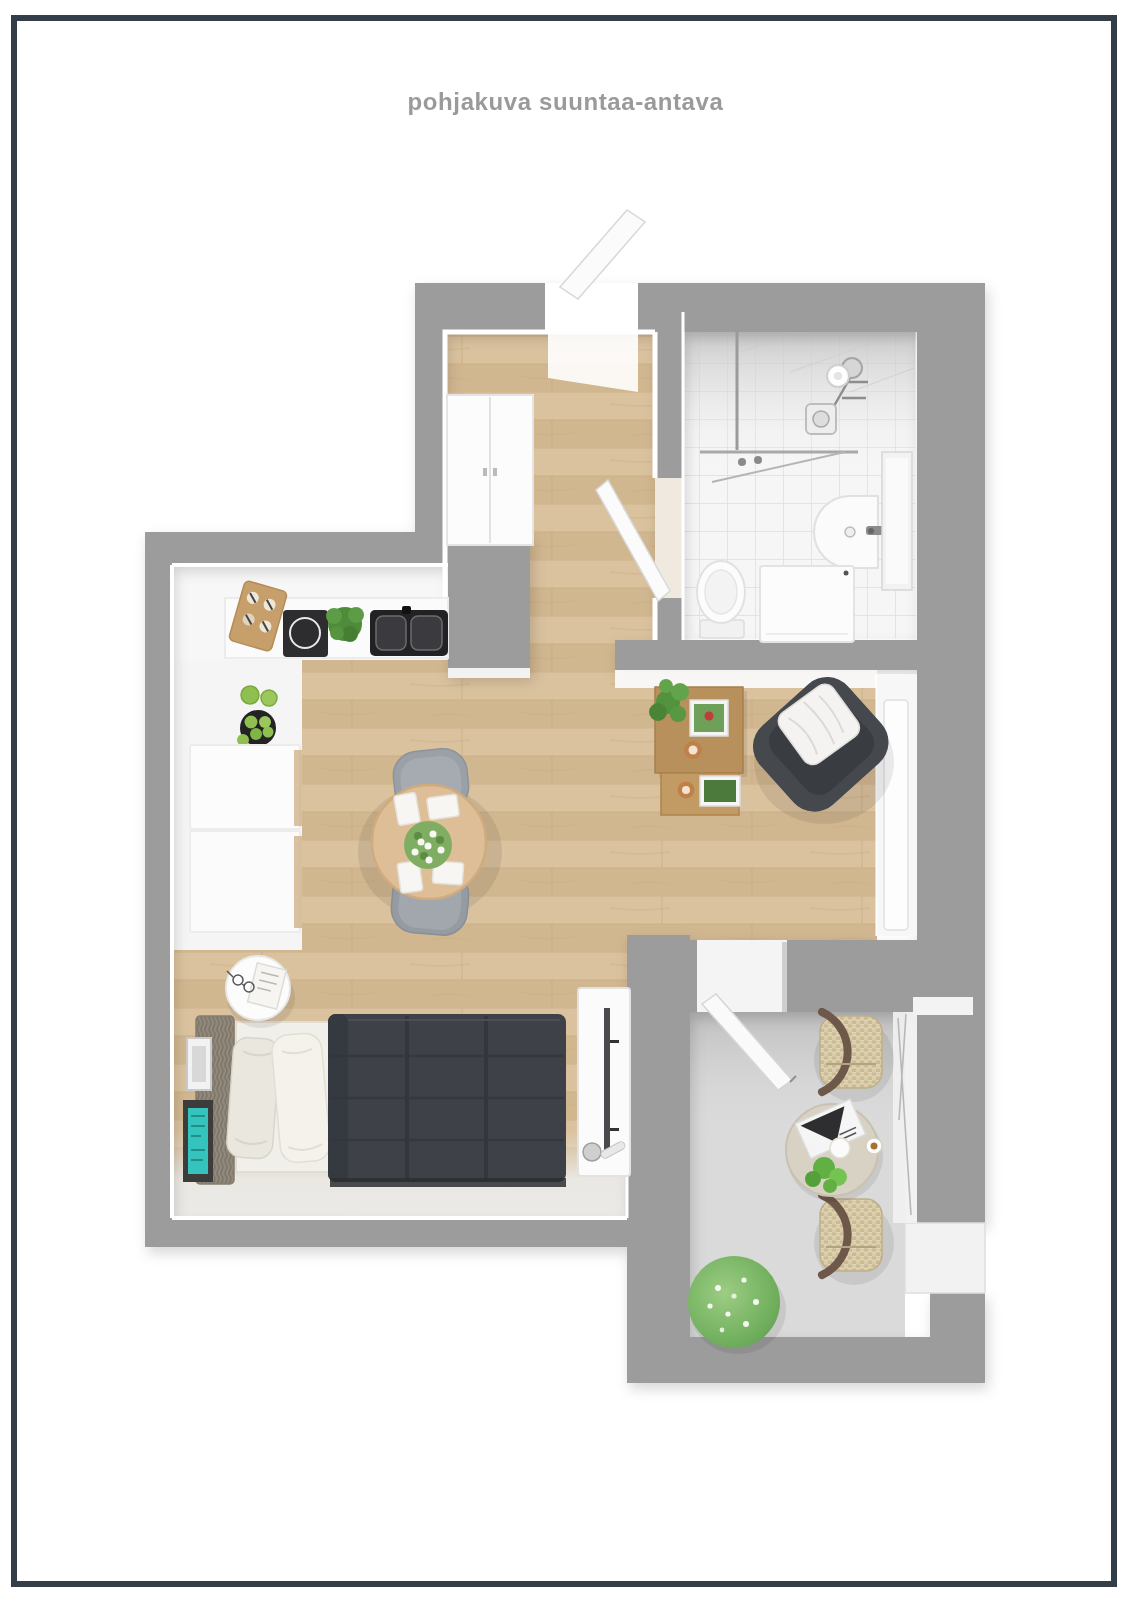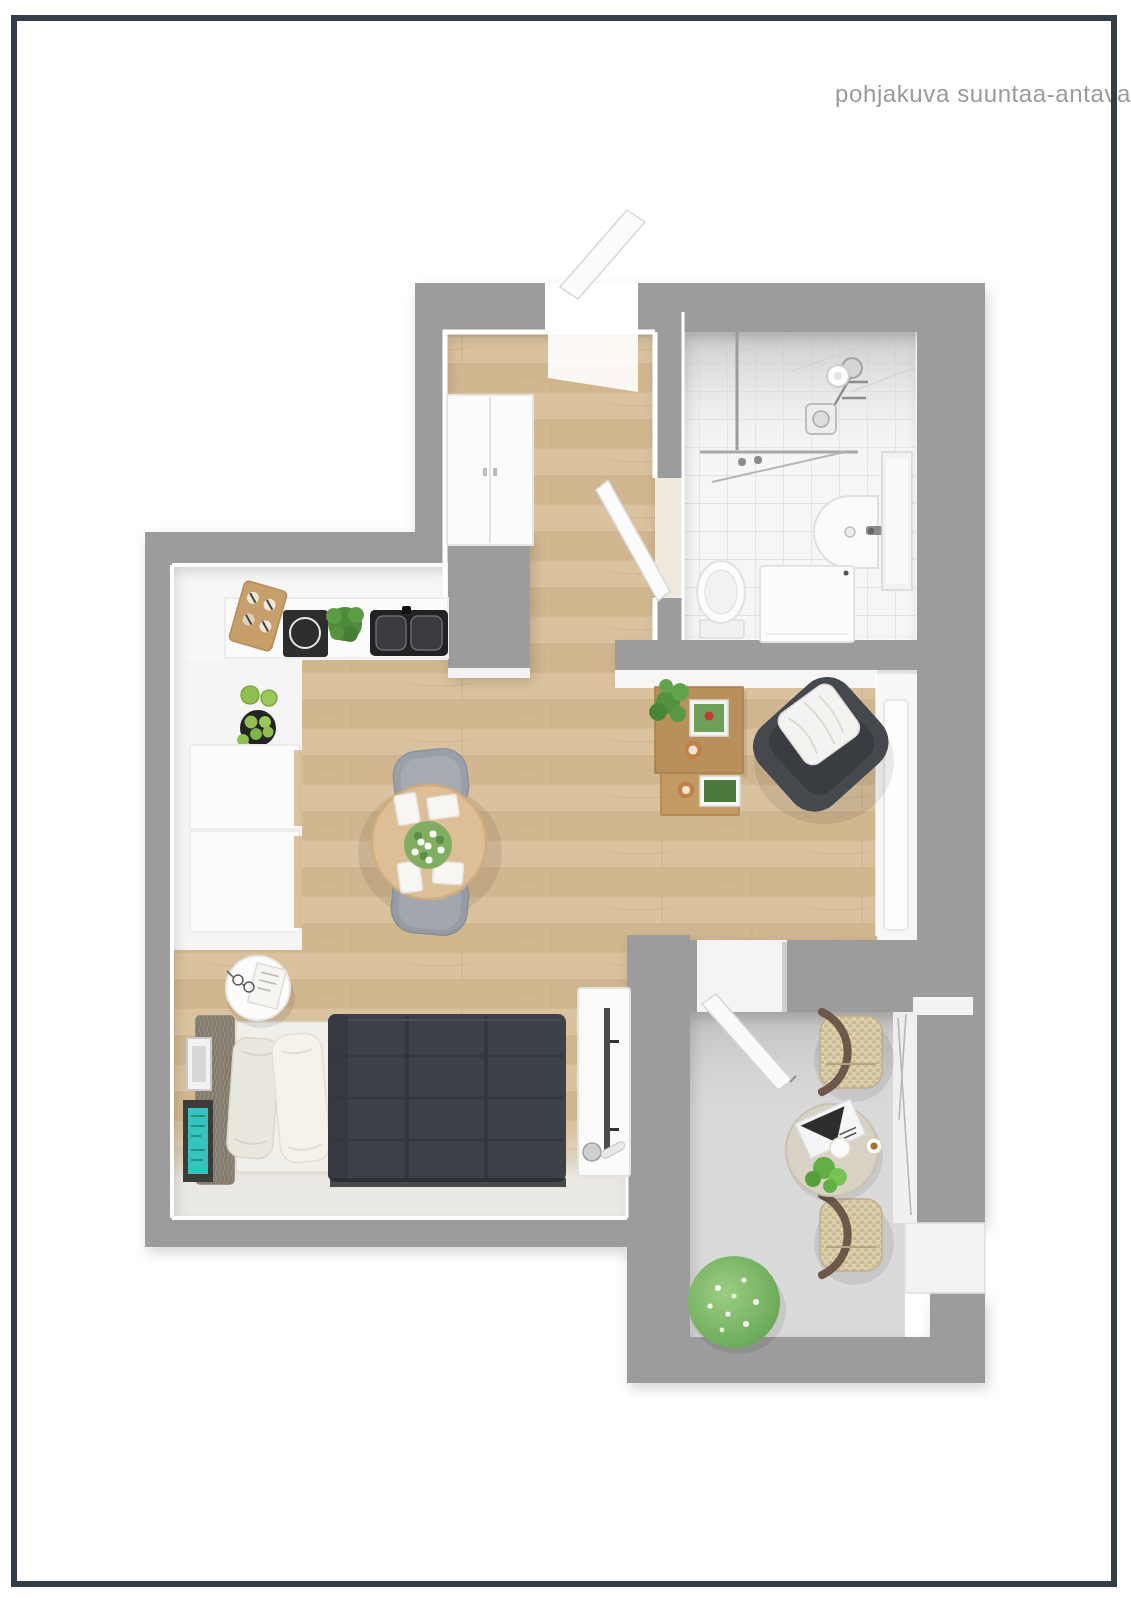--- a/index.html
+++ b/index.html
@@ -1,21 +1,21 @@
 <!DOCTYPE html>
 <html style="--frame: #333e48; --title: #9a9a9a; --wall: #9c9c9c; --wood: #d6bd98; --tile: #f6f6f6; --balcony-floor: #dadada; --duvet: #3e4248; --armchair: #45494e; --coffee-table-wood: #b8905b; --dining-table-wood: #debe96; --accent-teal: #35c4bd; --plant-green: #6fae5c;"><head>
 <meta charset="utf-8">
 <style>
   html,body{margin:0;padding:0;background:#fff;}
   .sheet{position:relative;width:1131px;height:1600px;background:#fff;overflow:hidden;
          font-family:"Liberation Sans",sans-serif;}
   .frame{position:absolute;left:11px;top:15px;right:14px;bottom:13px;
          border:6px solid var(--frame,#333e48);pointer-events:none;}
-  .title{position:absolute;left:0;top:80px;width:100%;text-align:right;
-         font-size:24px;font-weight:400;letter-spacing:.6px;color:var(--title,#9a9a9a);}
+  .title{position:absolute;left:0;top:88px;width:100%;text-align:center;
+         font-size:24px;font-weight:700;letter-spacing:.6px;color:var(--title,#9a9a9a);}
   svg{position:absolute;left:0;top:0;}
   .wall{fill:var(--wall,#9c9c9c);}
   .woodF{fill:url(#wood);}
   .tileF{fill:url(#tile);}
   .shadow{fill:rgba(0,0,0,.08);}
 </style>
 </head>
 <body>
 
 <div class="sheet">

